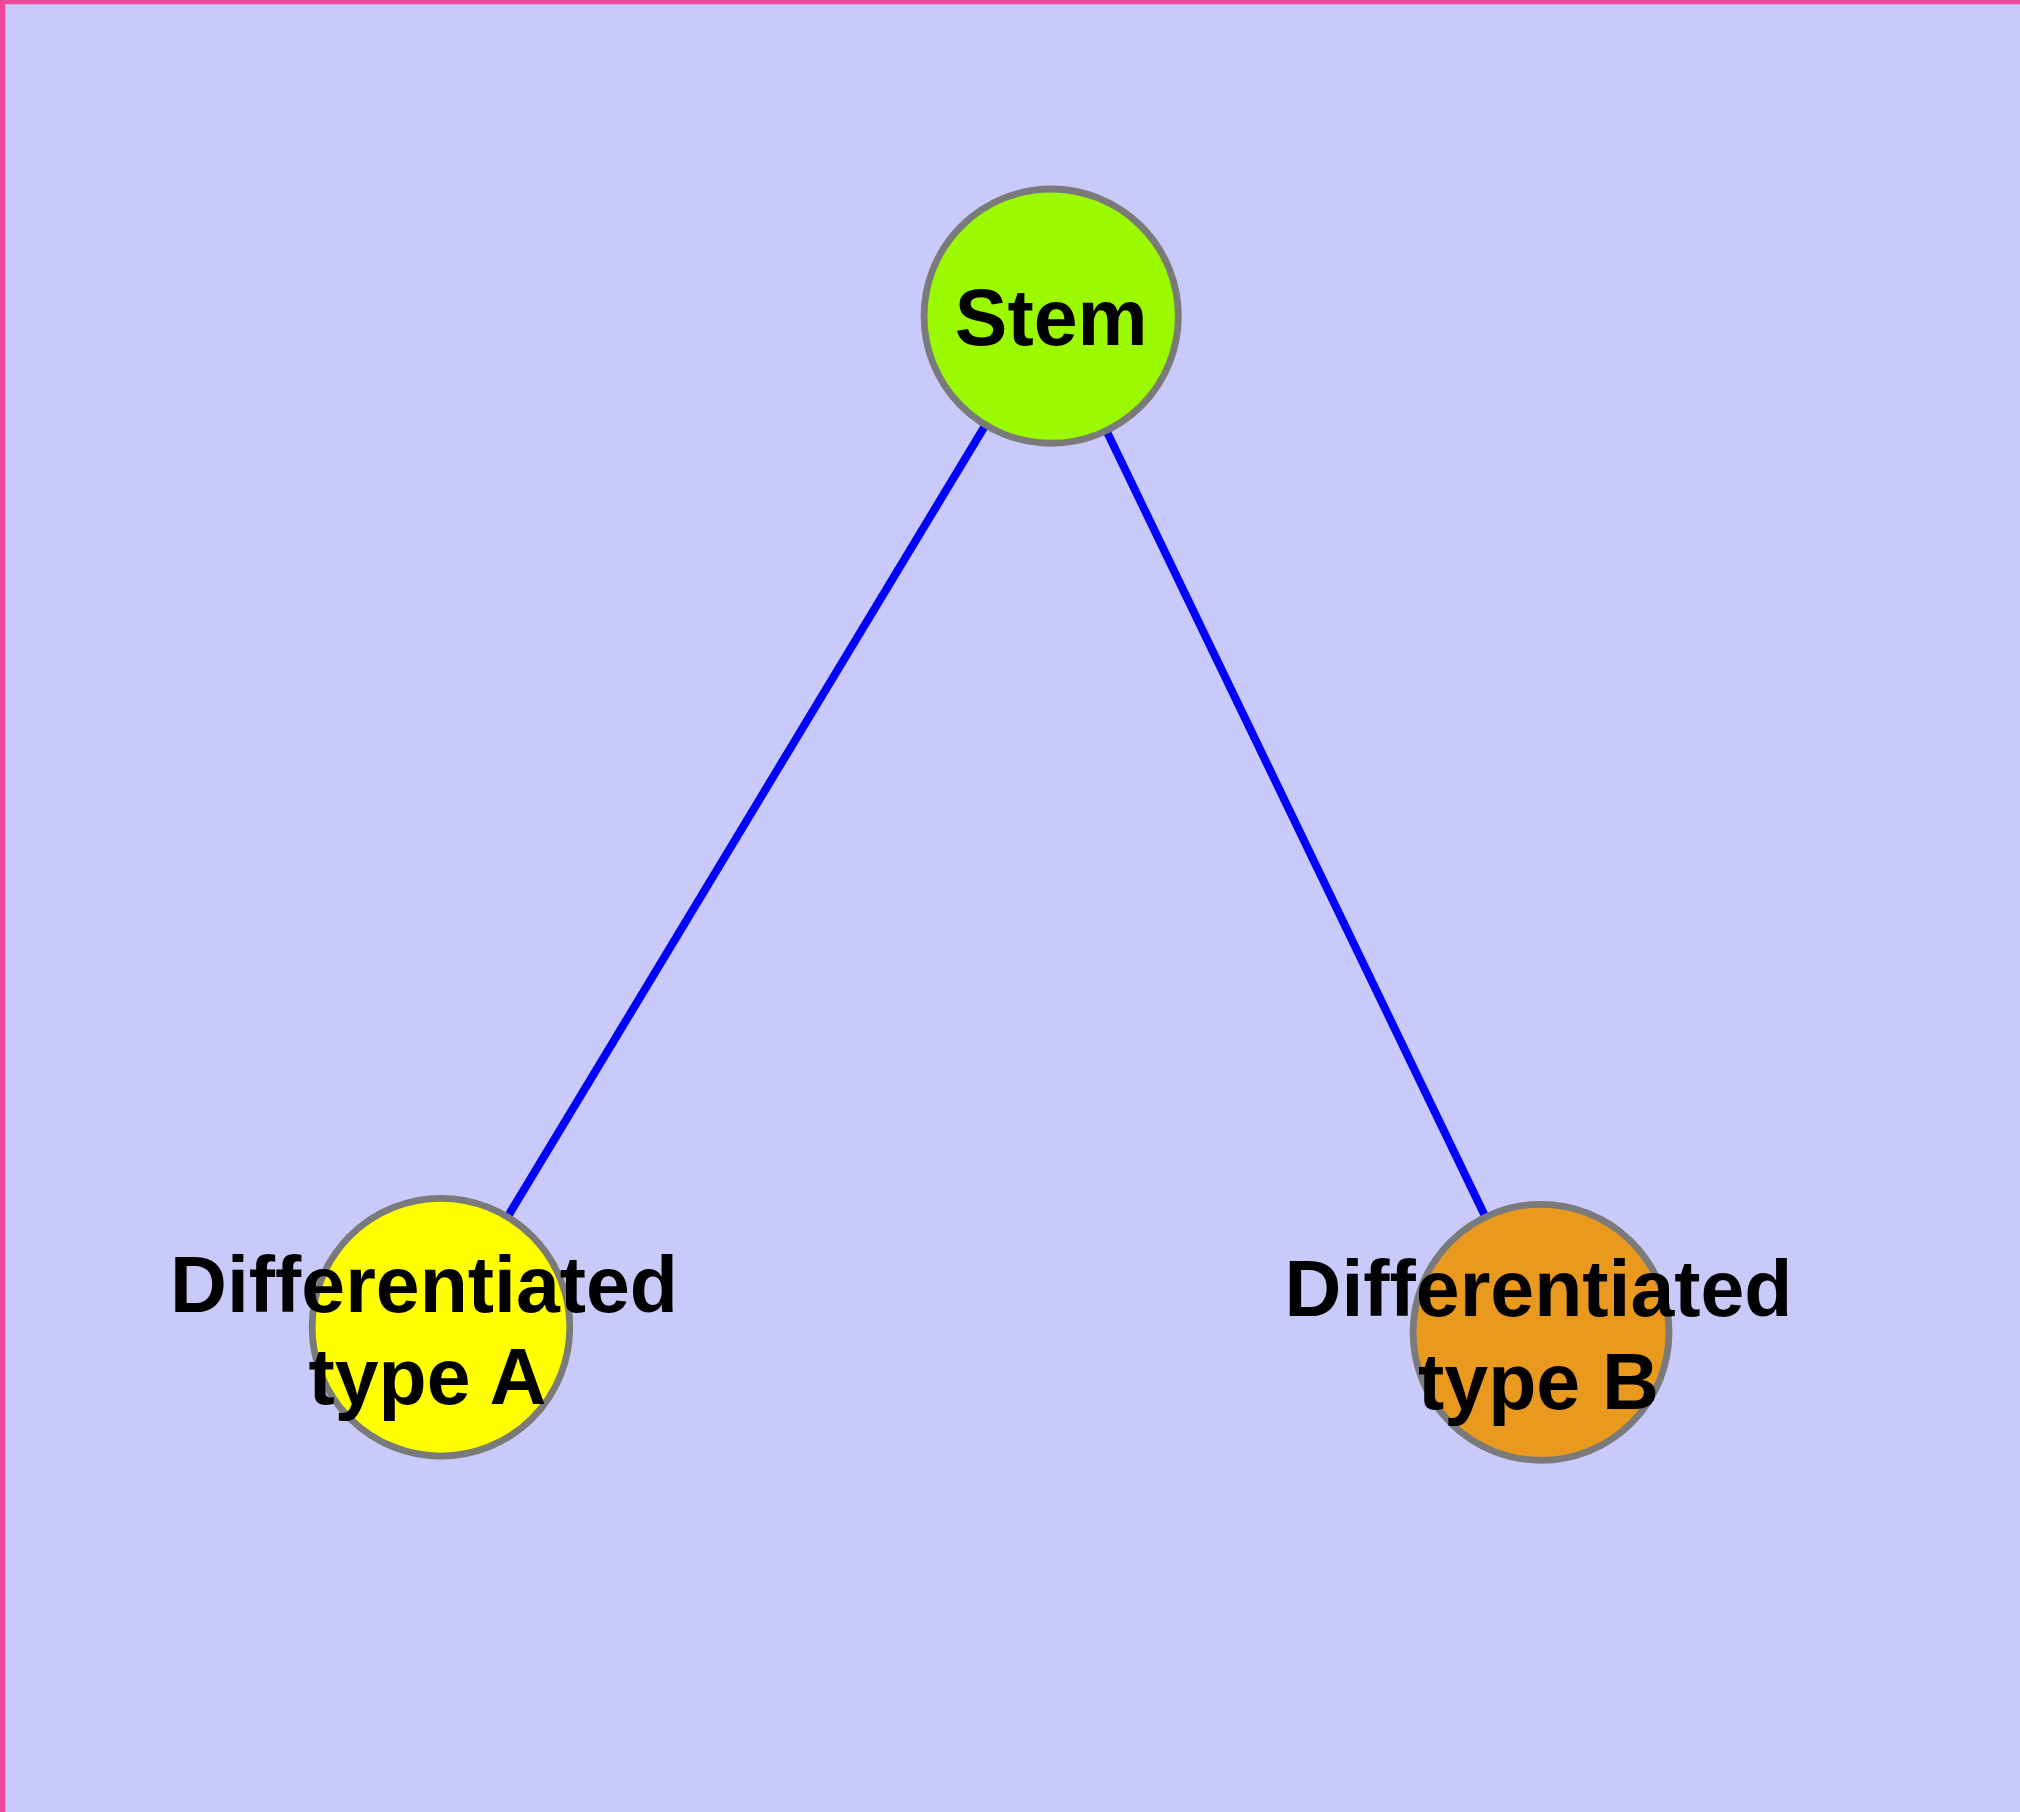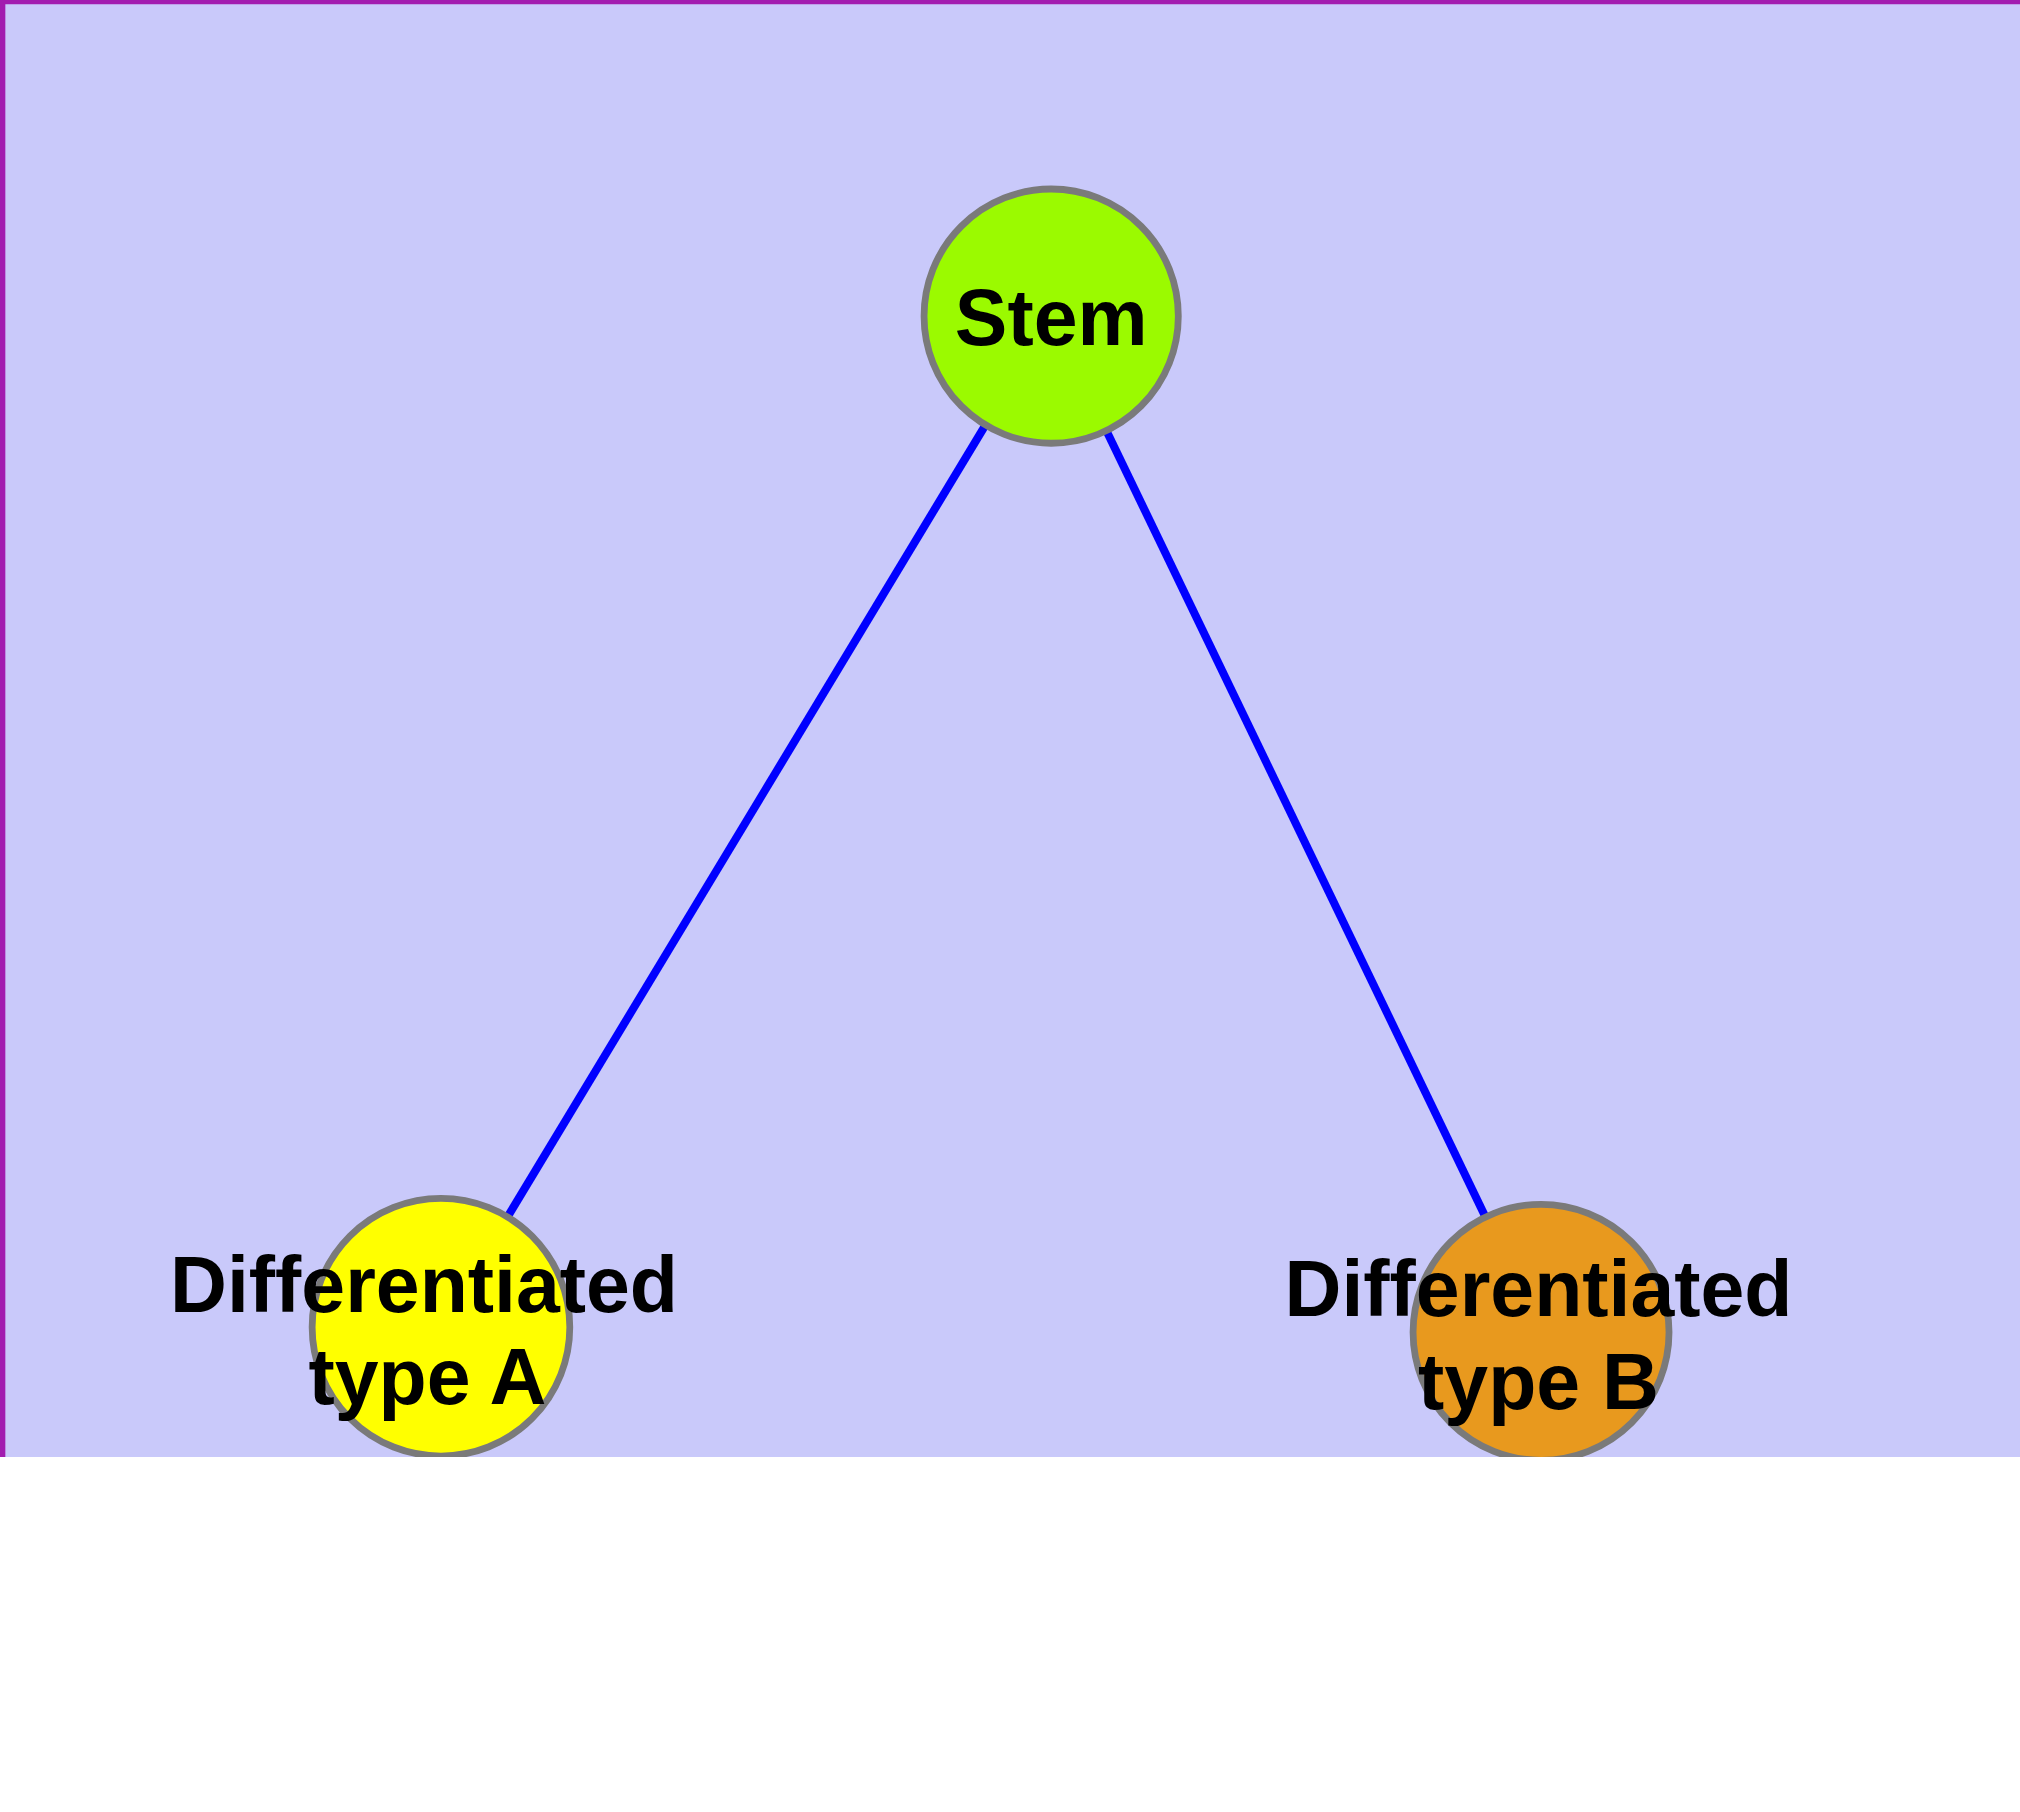--- a/index.html
+++ b/index.html
@@ -2,23 +2,23 @@
 <html style="--node-border: #7A7A7A; --text-color: #000000;font-size:13.6px"><head>
 <meta charset="utf-8">
 <style>
   html, body {
     margin: 0;
     padding: 0;
     background: #FFFFFF;
   }
   .canvas-wrap {
     width: 2021px;
-    height: 1457px;
+    height: 1812px;
     position: relative;
-    background: #a21caf;
+    background: #ec4899;
     overflow: hidden;
   }
   svg.graph {
     display: block;
     width: 2021px;
     height: 1812px;
   }
   .node-circle {
     stroke: var(--node-border, #7A7A7A);
     stroke-width: 8px;

